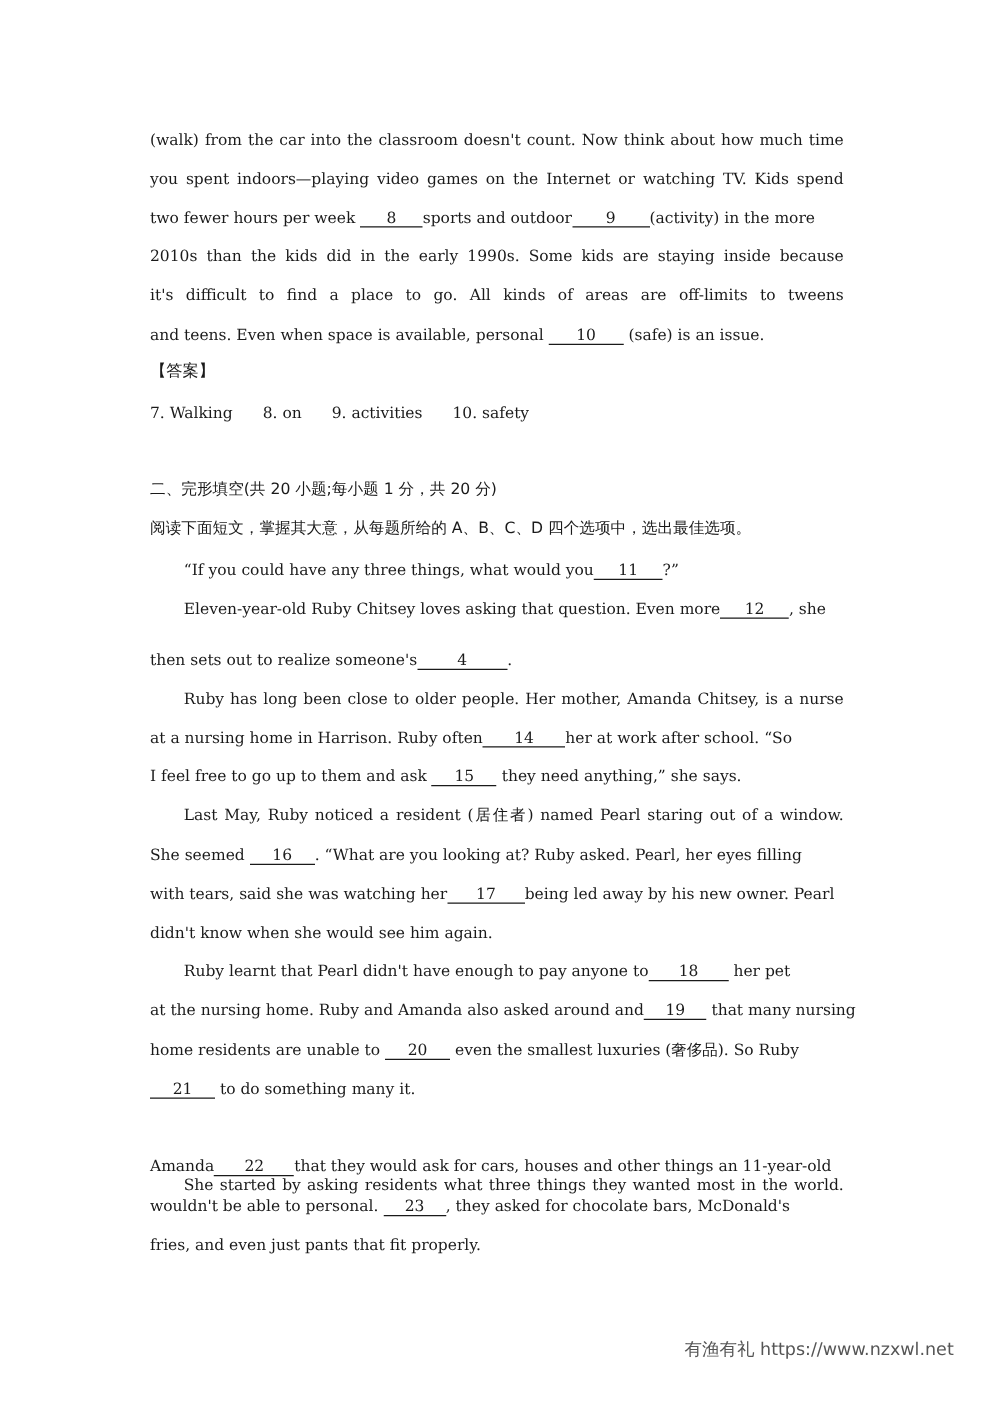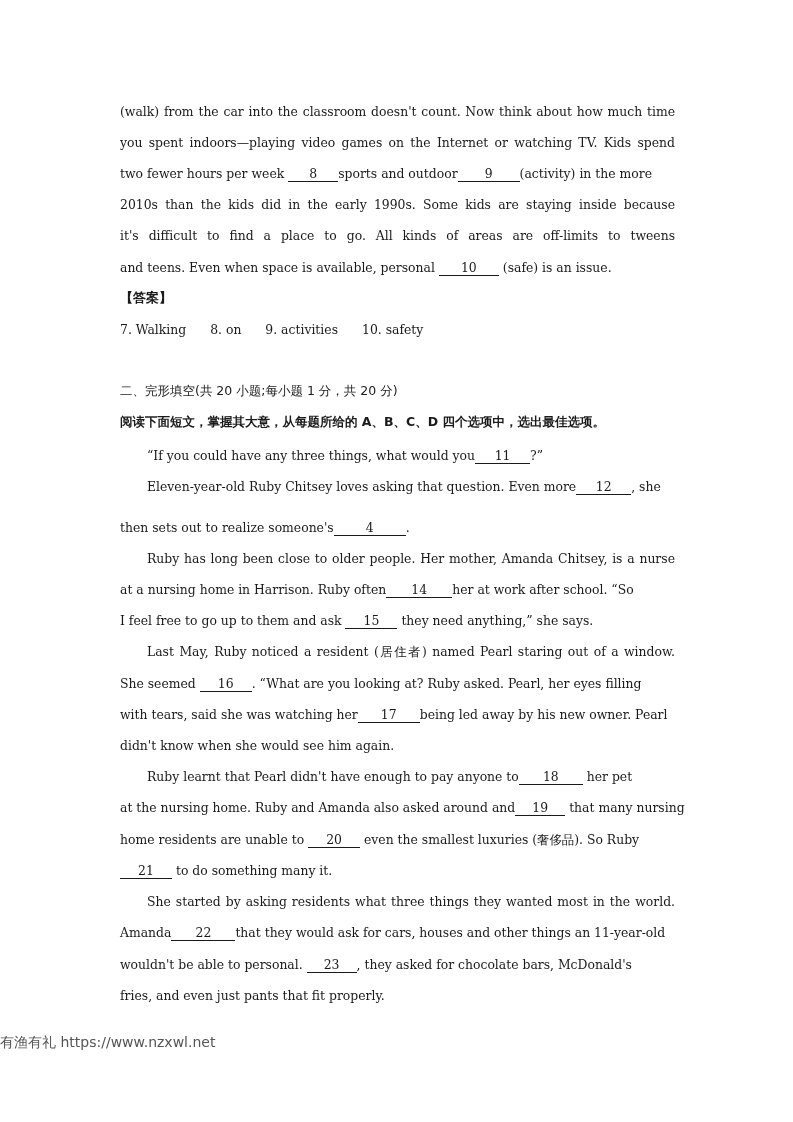--- a/index.html
+++ b/index.html
@@ -4,23 +4,23 @@
 <style>
   html, body { margin: 0; padding: 0; background: #ffffff; }
   body { width: 793px; height: 1122px; position: relative; overflow: hidden;
          font-family: "DejaVu Serif", "Liberation Serif", serif; color: #1a1a1a; }
   .page { position: absolute; left: 120px; top: 0; width: 555px; }
   .line { position: absolute; left: 0; width: 555px; font-size: 12.4px; white-space: nowrap;
           letter-spacing: 0; line-height: 16px; text-align: justify; }
   .just { text-align-last: justify; }
   .indent { padding-left: 27px; box-sizing: border-box; }
   .blank { display: inline-block; border-bottom: 1px solid #1a1a1a; text-align: center; line-height: 14px; }
-  .bold { font-weight: bold; font-family: "DejaVu Sans", "Liberation Sans", sans-serif; }
+  .bold { font-weight: normal; font-family: "DejaVu Sans", "Liberation Sans", sans-serif; }
   .ans span { display: inline-block; margin-right: 24px; }
-  .footer { position: absolute; top: 1034px; left: 0; width: 763px; text-align: left;
+  .footer { position: absolute; top: 1071px; left: 0; width: 763px; text-align: right;
             font-family: "DejaVu Sans", "Liberation Sans", sans-serif; font-size: 14px; color: #555; }
 </style>
 </head>
 <body>
 
 <div class="page">
 
   <div class="line just" style="top:104px">(walk) from the car into the classroom doesn't count. Now think about how much time</div>
   <div class="line just" style="top:135px">you spent indoors—playing video games on the Internet or watching TV. Kids spend</div>
   <div class="line" style="top:166px">
@@ -69,21 +69,21 @@
   </div>
   <div class="line" style="top:800px">
     <span>at the nursing home. Ruby and Amanda also asked around and</span><span class="blank" style="width:50px">19</span><span> that many nursing</span>
   </div>
   <div class="line" style="top:832px">
     <span>home residents are unable to </span><span class="blank" style="width:52px">20</span><span> even the smallest luxuries (奢侈品). So Ruby</span>
   </div>
   <div class="line" style="top:863px">
     <span class="blank" style="width:52px">21</span><span> to do something many it.</span>
   </div>
-  <div class="line indent just" style="top:894px">She started by asking residents what three things they wanted most in the world.</div>
+  <div class="line indent just" style="top:940px">She started by asking residents what three things they wanted most in the world.</div>
   <div class="line" style="top:925px">
     <span>Amanda</span><span class="blank" style="width:64px">22</span><span>that they would ask for cars, houses and other things an 11-year-old</span>
   </div>
   <div class="line" style="top:957px">
     <span>wouldn't be able to personal. </span><span class="blank" style="width:50px">23</span><span>, they asked for chocolate bars, McDonald's</span>
   </div>
   <div class="line" style="top:988px">fries, and even just pants that fit properly.</div>
 </div>
 
 <div class="footer">有渔有礼 https://www.nzxwl.net</div>

